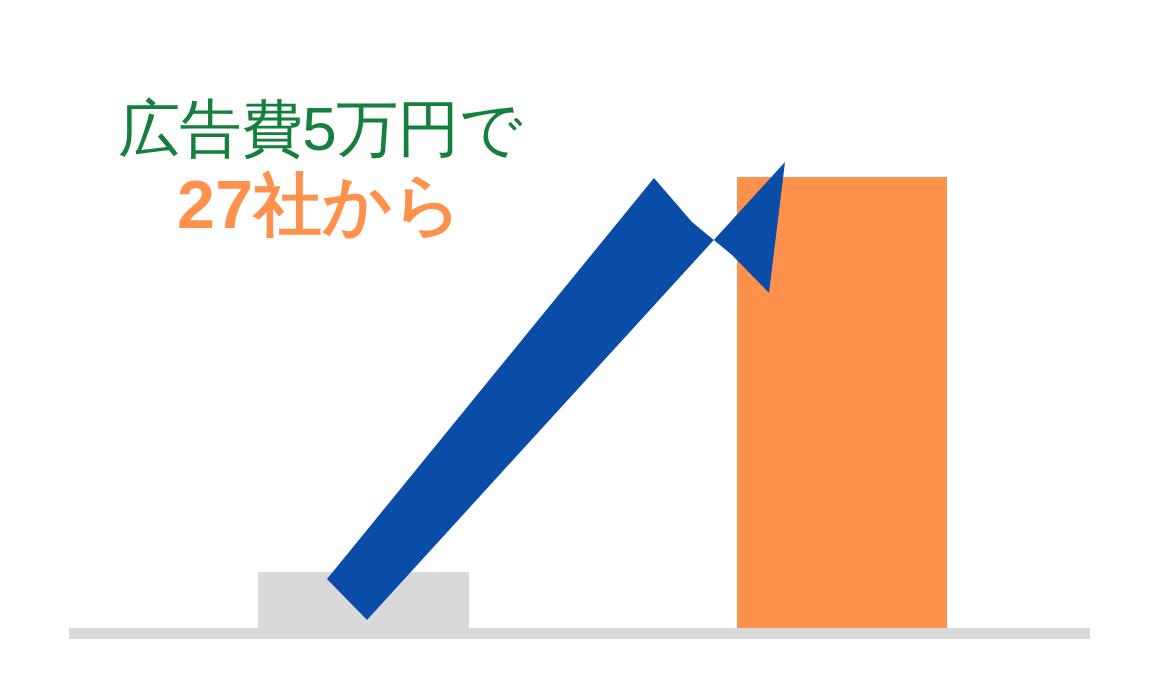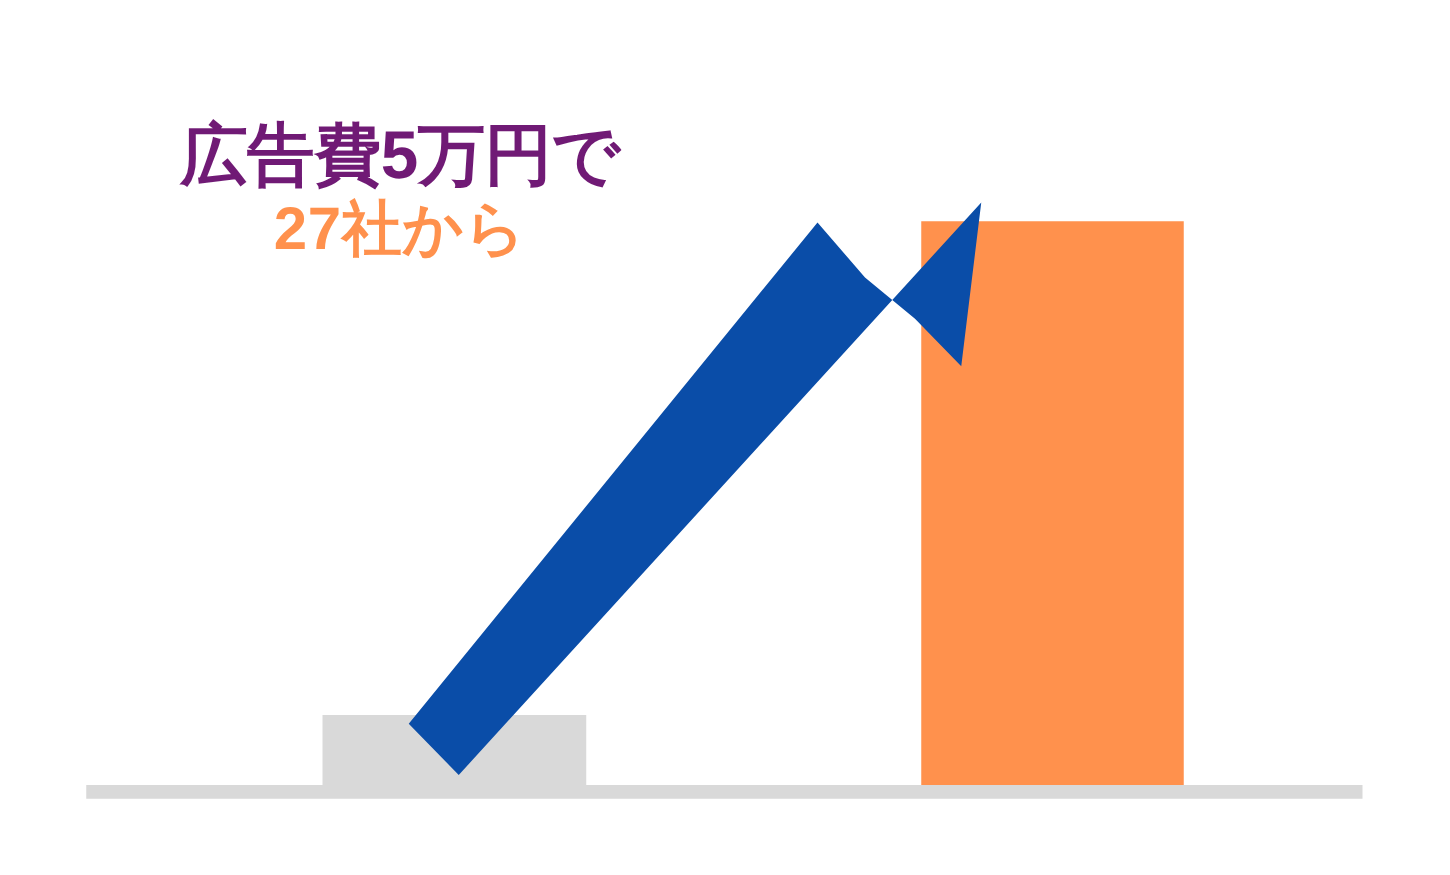--- a/index.html
+++ b/index.html
@@ -65,27 +65,27 @@
     text-align: center;
     line-height: 1.06;
     user-select: none;
   }
   .headline-line {
     display: block;
     white-space: nowrap;
     letter-spacing: -0.01em;
   }
   .line-primary {
-    font-size: 54px;
-    font-weight: 700;
-    color: #701a75;
+    font-size: 62px;
+    font-weight: 400;
+    color: #15803d;
     margin-bottom: 6px;
   }
   .line-accent {
-    font-size: 48px;
+    font-size: 68px;
     font-weight: 700;
     color: #ff914d;
     letter-spacing: 0.01em;
   }
   .line-accent-2 {
     font-size: 74px;
     font-weight: 700;
     color: #ff914d;
     letter-spacing: 0.01em;
   }

